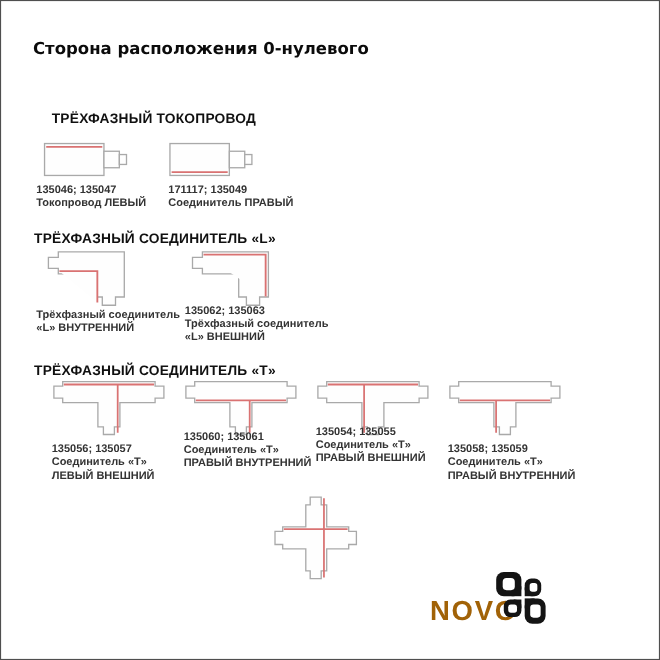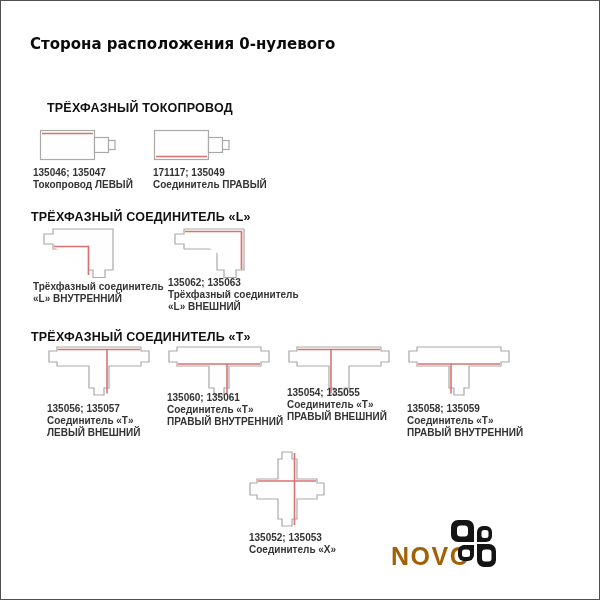--- a/index.html
+++ b/index.html
@@ -134,24 +134,20 @@
     <div>ПРАВЫЙ ВНУТРЕННИЙ</div>
   </div>
 
 
   <svg class="shape" style="left:248px;top:450px" width="77" height="77" viewBox="0 0 77 77">
     <path d="M33,1 H43 V8 H48 V28 H68 V32 H75 V44 H68 V48 H48 V68 H43 V75 H33 V68 H29 V48 H8 V44 H1 V32 H8 V28 H29 V8 H33 Z" stroke-width="1.2" stroke="#a9a9a9"></path>
     <line x1="9" y1="30" x2="67" y2="30" stroke-width="1.7" stroke="#d97272"></line>
     <line x1="45.5" y1="2" x2="45.5" y2="74" stroke-width="1.6" stroke="#d97272"></line>
   </svg>
 
-  <div class="lab" style="left:248px;top:531px">
-    <div>135052; 135053</div>
-    <div>Соединитель «Х»</div>
-  </div>
 
   <div class="logo">
     <span class="logo-word" style="left:0px">NOVO</span>
     <svg class="logo-icon" width="46" height="48" viewBox="0 0 46 48">
 
       <rect x="0" y="0" width="23" height="22" rx="7" fill="#141414"></rect>
       <rect x="14" y="13" width="9" height="9" fill="#141414"></rect>
       <rect x="6" y="5.5" width="11" height="11" rx="3.5" fill="#ffffff"></rect>
 
       <rect x="26" y="6" width="15" height="16" rx="6" fill="#141414"></rect>

